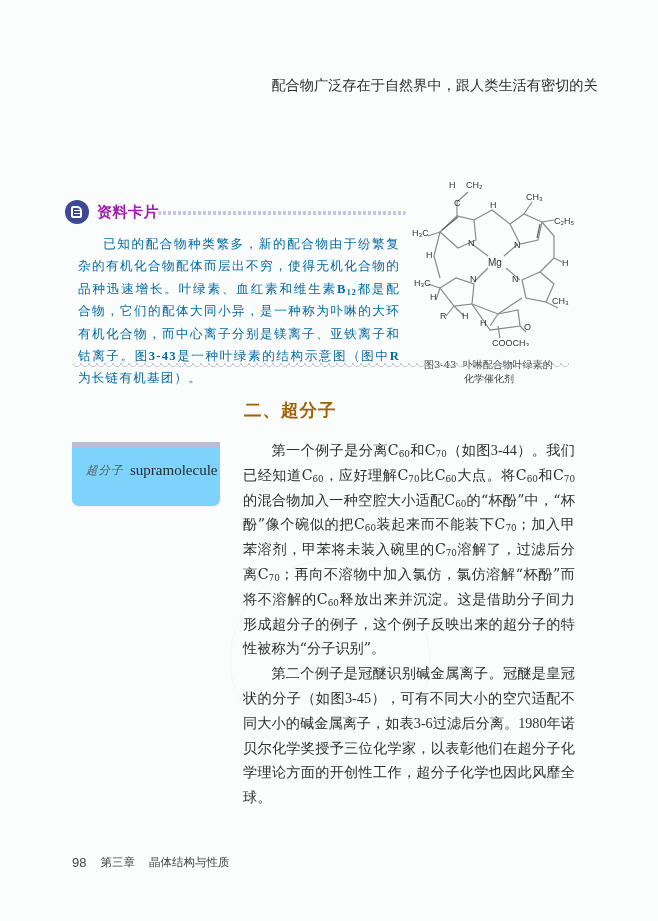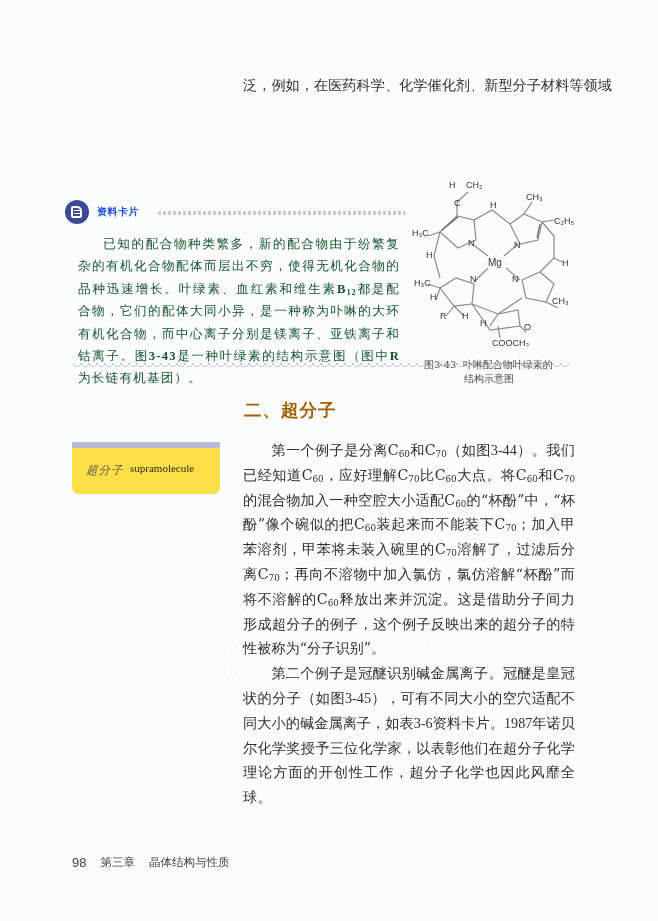--- a/index.html
+++ b/index.html
@@ -16,64 +16,64 @@
     .para p { text-indent: 2em; }
     .para .line { display: block; white-space: nowrap; }
 
     #intro { left: 243px; top: 73px; width: 332px; }
 
     
     #card-head { position: absolute; left: 65px; top: 199px; height: 26px; display: flex; align-items: center; }
     #card-icon { width: 24px; height: 24px; border-radius: 50%; background: #3c4a96; position: relative; }
     #card-icon::before { content: ""; position: absolute; left: 6px; top: 6px; width: 11px; height: 12px; border: 2px solid #fff; border-radius: 2px 5px 2px 2px; box-sizing: border-box; }
     #card-icon::after { content: ""; position: absolute; left: 9px; top: 10px; width: 6px; height: 4px; border-top: 1.5px solid #fff; border-bottom: 1.5px solid #fff; box-sizing: border-box; }
-    #card-title { margin-left: 8px; font-family: "DejaVu Sans", "Liberation Sans", sans-serif; font-weight: bold; font-size: 10px; color: #1d4ed8; letter-spacing: 0.5px; }
+    #card-title { margin-left: 8px; font-family: "DejaVu Sans", "Liberation Sans", sans-serif; font-weight: bold; font-size: 15px; color: #a21caf; letter-spacing: 0.5px; }
     #card-rule { position: absolute; left: 158px; top: 211px; width: 248px; height: 4px;
       background: repeating-linear-gradient(90deg, #aeb3cf 0 3px, transparent 3px 5px); opacity: 0.7; border-radius: 2px; }
 
-    #card-text { left: 78px; top: 233px; width: 322px; font-size: 12.6px; line-height: 22.4px; color: #14532d; letter-spacing: 1.2px; }
+    #card-text { left: 78px; top: 233px; width: 322px; font-size: 12.6px; line-height: 22.4px; color: #0369a1; letter-spacing: 1.2px; }
     #card-text p { text-indent: 2em; }
 
     #bottom-rule { position: absolute; left: 73px; top: 363px; width: 496px; height: 5px;
       background:
         radial-gradient(circle at 50% 0, transparent 3px, #b9bdd3 3px, #b9bdd3 4px, transparent 4px) 0 0/8px 5px repeat-x; opacity: 0.8; }
 
     
     #figure { position: absolute; left: 412px; top: 174px; width: 176px; height: 172px; }
     #fig-caption { position: absolute; left: 424px; top: 358px; width: 160px; font-size: 10px; line-height: 14px; color: #444; }
     #fig-caption .l2 { display: block; padding-left: 40px; }
 
     
     #section-title { position: absolute; left: 244px; top: 398px; font-family: "DejaVu Sans", "Liberation Sans", sans-serif; font-weight: bold; font-size: 17.5px; color: #a16207; letter-spacing: 1px; }
 
     
-    #gloss { position: absolute; left: 72px; top: 442px; width: 148px; height: 52px; background: #fde047; border-radius: 0 0 7px 7px; box-shadow: 0 1px 2px rgba(0,0,0,0.05); }
+    #gloss { position: absolute; left: 72px; top: 442px; width: 148px; height: 64px; background: #7dd3fc; border-radius: 0 0 7px 7px; box-shadow: 0 1px 2px rgba(0,0,0,0.05); }
     #gloss-bar { position: absolute; left: 0; top: 0; width: 100%; height: 6px; background: #b9bcd8; }
     #gloss-zh { position: absolute; left: 14px; top: 21px; font-size: 11.5px; color: #555; font-style: italic; letter-spacing: 1px; }
-    #gloss-en { position: absolute; left: 58px; top: 20px; font-family: "Liberation Serif", serif; font-size: 11px; color: #2a2a2a; }
+    #gloss-en { position: absolute; left: 58px; top: 20px; font-family: "Liberation Serif", serif; font-size: 15px; color: #2a2a2a; }
 
     #body-text { left: 243px; top: 438px; width: 332px; }
 
     sub { font-size: 0.62em; vertical-align: -0.25em; line-height: 0; }
     sup { font-size: 0.62em; vertical-align: 0.6em; line-height: 0; }
     .b { font-family: "Liberation Serif", serif; font-weight: bold; }
     .num { font-family: Liberation Serif, serif; }
 
     
     #footer { position: absolute; left: 72px; top: 855px; font-size: 11.5px; color: #444; display: flex; gap: 14px; }
     #page-num { font-family: "Liberation Sans", sans-serif; font-size: 13px; }
 
     
     #watermark { position: absolute; left: 230px; top: 560px; width: 200px; height: 200px; border: 1px solid rgba(200,200,200,0.12); border-radius: 50%; pointer-events: none; }
   </style>
 </head>
 <body>
 
 <div id="intro" class="para">
-  <span class="line">泛，例如，在医药科学、化学催化剂、新型分子材料等领域</span>
+  <span class="line" style="padding-left:2em">配合物广泛存在于自然界中，跟人类生活有密切的关</span>
 </div>
 
 <div id="card-head">
   <span id="card-icon"></span>
   <span id="card-title">资料卡片</span>
 </div>
 <div id="card-rule"></div>
 
 <div id="card-text" class="para">
   <p><span>已知的配合物种类繁多，新的配合物由于纷繁复杂的有机化合物配体而层出不穷，使得无机化合物的品种迅速增长。叶绿素、血红素和维生素</span><span class="b">B</span><sub class="b">12</sub><span>都是配合物，它们的配体大同小异，是一种称为卟啉的大环有机化合物，而中心离子分别是镁离子、亚铁离子和钴离子。图</span><span class="b">3-43</span><span>是一种叶绿素的结构示意图（图中</span><span class="b">R</span><span>为长链有机基团）。</span></p>
@@ -139,36 +139,36 @@
     <text x="140" y="130">CH₃</text>
     <text x="28" y="145">R</text>
     <text x="50" y="145">H</text>
     <text x="68" y="152">H</text>
     <text x="112" y="156">O</text>
     <text x="80" y="172">COOCH₃</text>
   </g>
 </svg>
 <div id="fig-caption">
   <span>图3-43</span>&nbsp;&nbsp;<span>卟啉配合物叶绿素的</span>
-  <span class="l2">结构示意图</span>
+  <span class="l2">化学催化剂</span>
 </div>
 
 <div id="bottom-rule"></div>
 
 <div id="section-title">二、超分子</div>
 
 <div id="gloss">
   <div id="gloss-bar"></div>
   <span id="gloss-zh">超分子</span>
   <span id="gloss-en">supramolecule</span>
 </div>
 
 <div id="body-text" class="para">
   <p><span>第一个例子是分离</span><span>C</span><sub>60</sub><span>和</span><span>C</span><sub>70</sub><span>（如图</span><span class="num">3-44</span><span>）。我们已经知道</span><span>C</span><sub>60</sub><span>，应好理解</span><span>C</span><sub>70</sub><span>比</span><span>C</span><sub>60</sub><span>大点。将</span><span>C</span><sub>60</sub><span>和</span><span>C</span><sub>70</sub><span>的混合物加入一种空腔大小适配</span><span>C</span><sub>60</sub><span>的“杯酚”中，“杯酚”像个碗似的把</span><span>C</span><sub>60</sub><span>装起来而不能装下</span><span>C</span><sub>70</sub><span>；加入甲苯溶剂，甲苯将未装入碗里的</span><span>C</span><sub>70</sub><span>溶解了，过滤后分离</span><span>C</span><sub>70</sub><span>；再向不溶物中加入氯仿，氯仿溶解“杯酚”而将不溶解的</span><span>C</span><sub>60</sub><span>释放出来并沉淀。这是借助分子间力形成超分子的例子，这个例子反映出来的超分子的特性被称为“分子识别”。</span></p>
-  <p><span>第二个例子是冠醚识别碱金属离子。冠醚是皇冠状的分子（如图</span><span class="num">3-45</span><span>），可有不同大小的空穴适配不同大小的碱金属离子，如表</span><span class="num">3-6</span><span>资料卡片。</span><span class="num">1987</span><span>年诺贝尔化学奖授予三位化学家，以表彰他们在超分子化学理论方面的开创性工作，超分子化学也因此风靡全球。</span></p>
+  <p><span>第二个例子是冠醚识别碱金属离子。冠醚是皇冠状的分子（如图</span><span class="num">3-45</span><span>），可有不同大小的空穴适配不同大小的碱金属离子，如表</span><span class="num">3-6</span><span>过滤后分离。</span><span class="num">1980</span><span>年诺贝尔化学奖授予三位化学家，以表彰他们在超分子化学理论方面的开创性工作，超分子化学也因此风靡全球。</span></p>
 </div>
 
 <div id="watermark"></div>
 
 <div id="footer">
   <span id="page-num">98</span>
   <span>第三章</span>
   <span>晶体结构与性质</span>
 </div>
 

